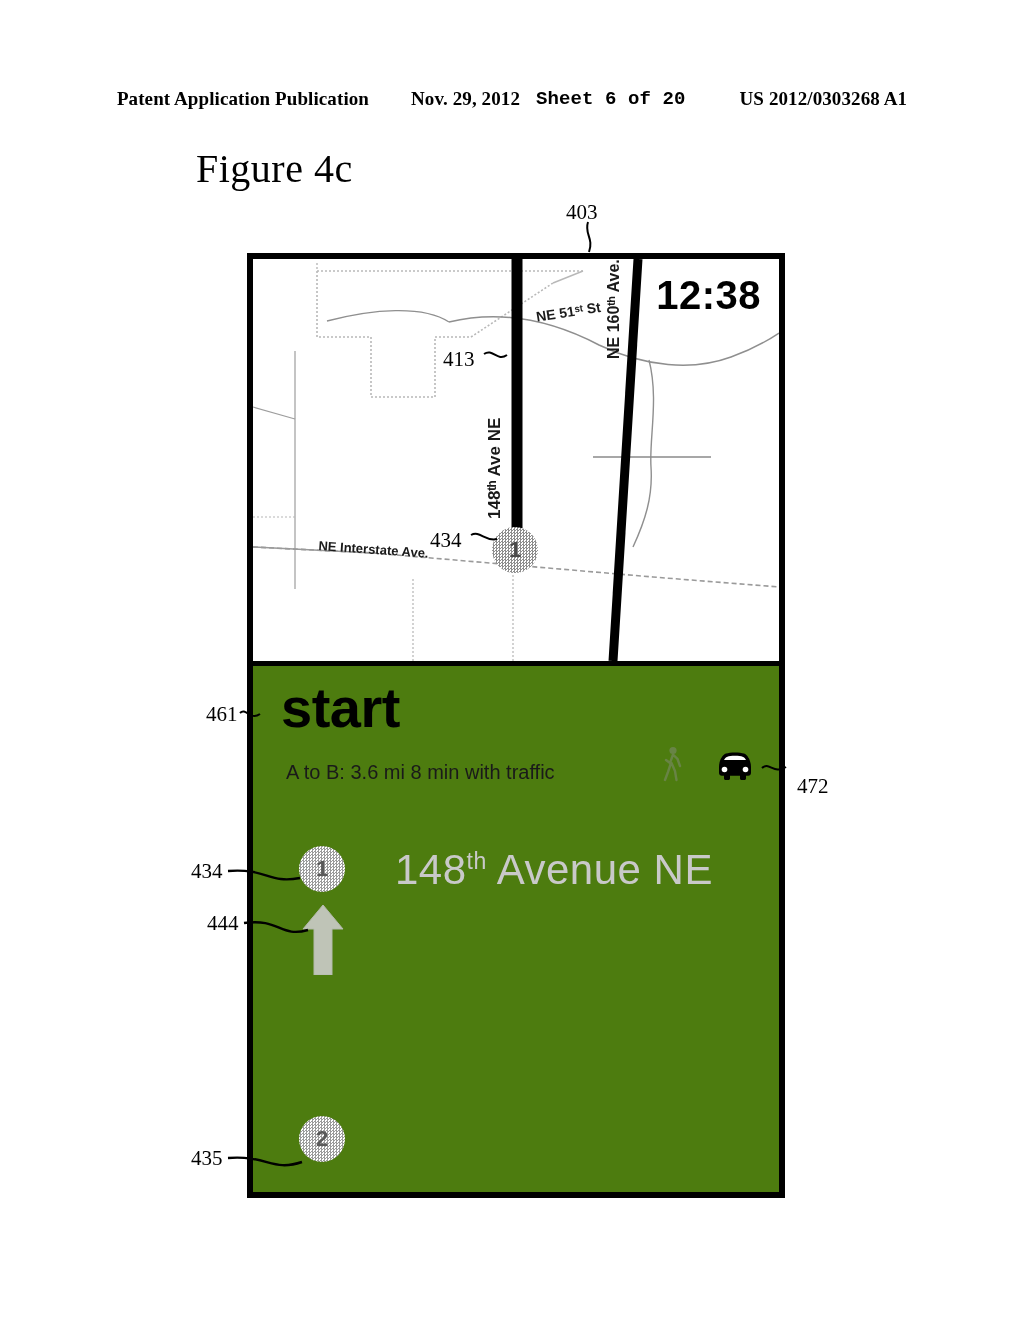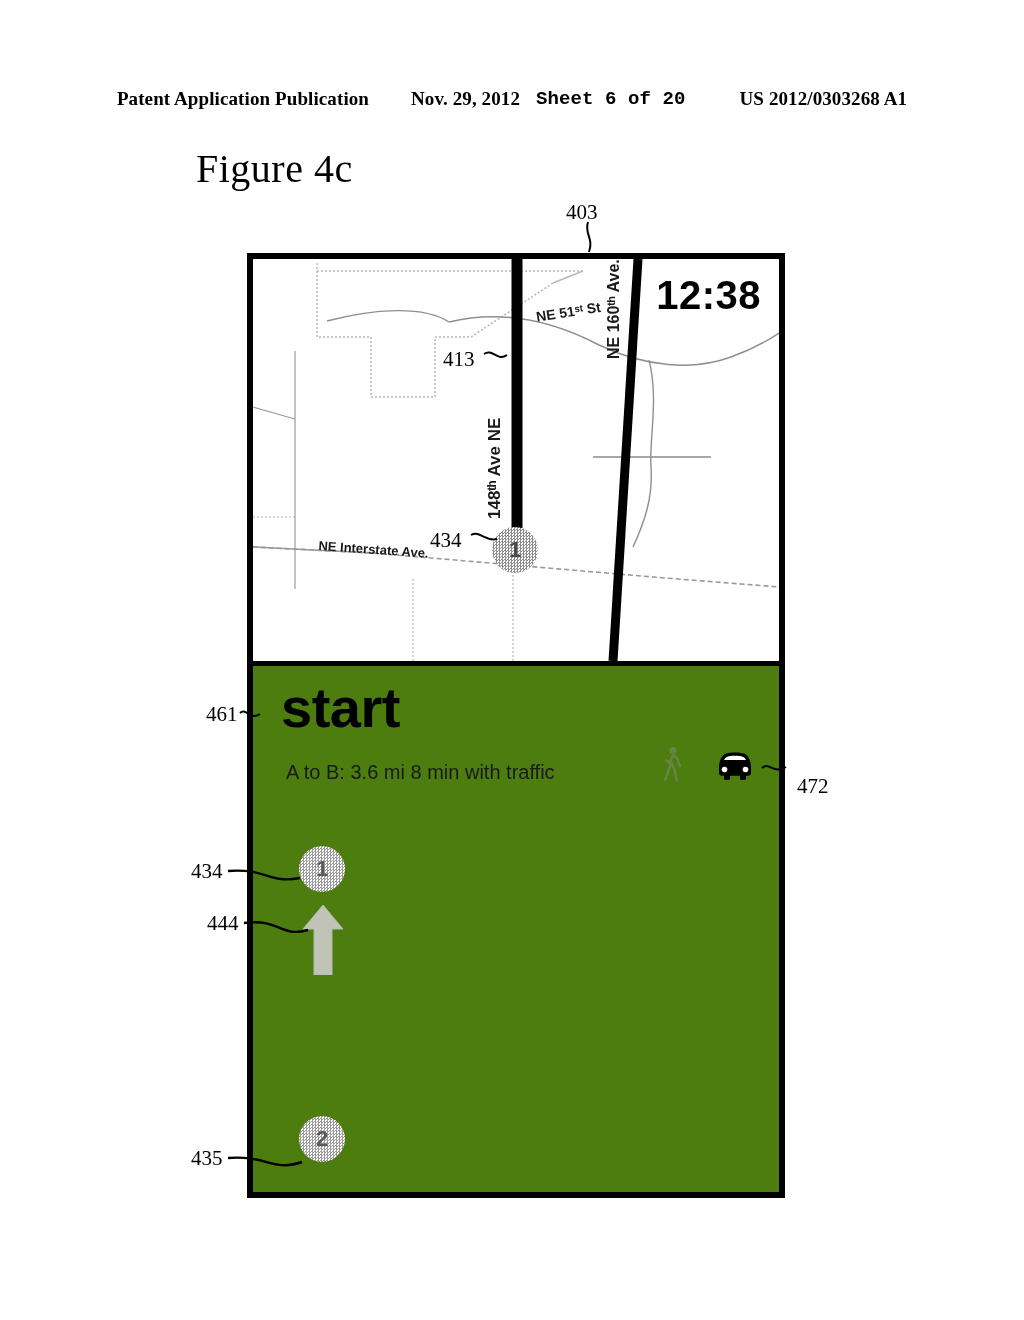--- a/index.html
+++ b/index.html
@@ -328,20 +328,23 @@
         <path d="M11 11 C12.5 8, 15 6.8, 22 6.8 C29 6.8, 31.5 8, 33 11 Z" fill="#ffffff"></path>
         <circle cx="11.5" cy="20.5" r="2.8" fill="#ffffff"></circle>
         <circle cx="32.5" cy="20.5" r="2.8" fill="#ffffff"></circle>
       </svg>
     </div>
 
     <div class="step-row" id="step-1">
       <div class="step-badge">
         <span>1</span>
       </div>
+      <div class="step-text">
+        <span>148</span><sup>th</sup><span> Avenue NE</span>
+      </div>
     </div>
 
     <svg id="step-arrow" viewBox="0 0 44 72">
       <path d="M22 2 L42 26 L31 26 L31 72 L13 72 L13 26 L2 26 Z" fill="#cfcfcf" stroke="#c2c2c2" stroke-width="1"></path>
     </svg>
 
     <div class="step-row" id="step-2">
       <div class="step-badge">
         <span>2</span>
       </div>

